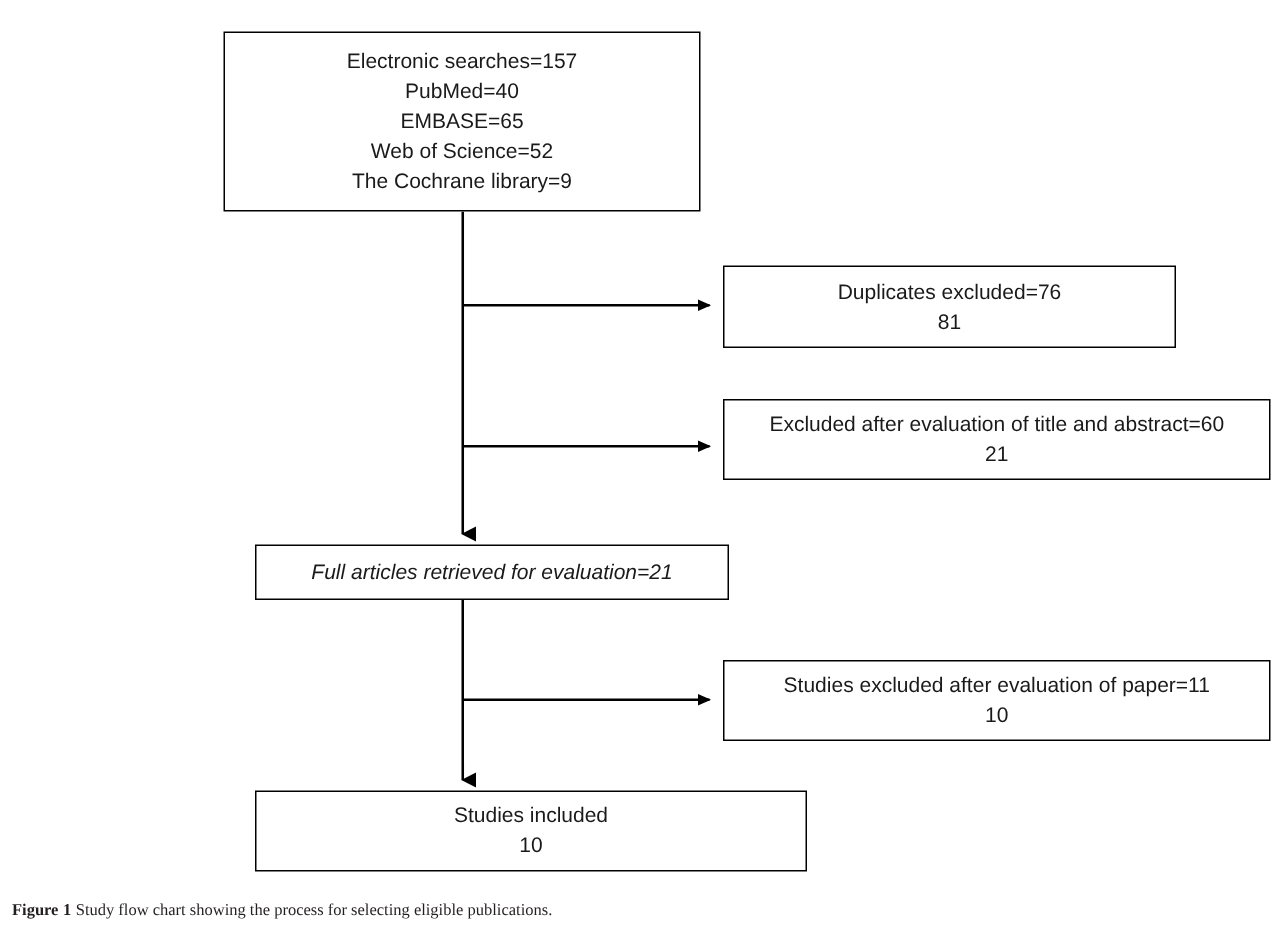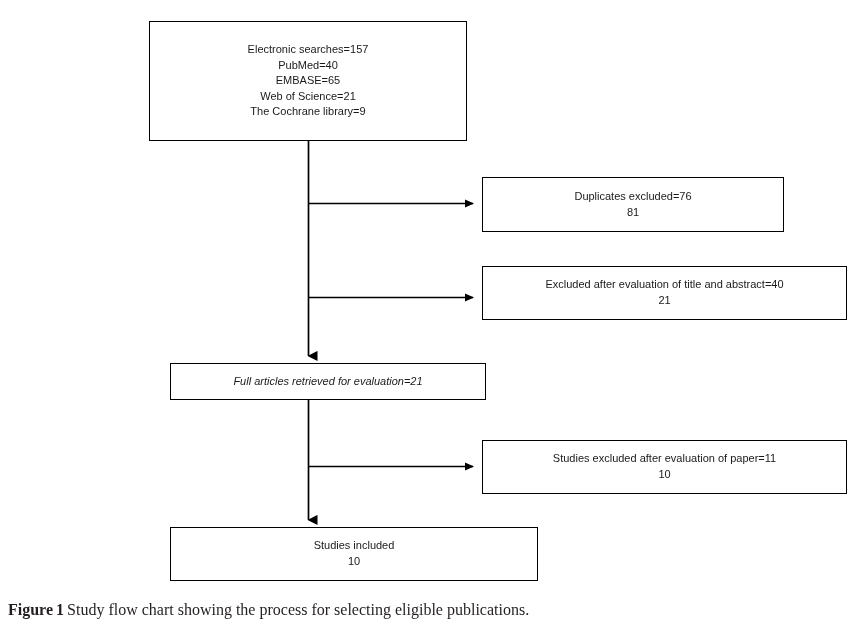--- a/index.html
+++ b/index.html
@@ -38,21 +38,21 @@
   .node {
     position: absolute;
     box-sizing: border-box;
     border: 1.6px solid #000000;
     background: #ffffff;
     display: flex;
     flex-direction: column;
     align-items: center;
     justify-content: center;
     text-align: center;
-    font-size: 11px;
+    font-size: 14px;
     line-height: 1.42;
     color: #1a1a1a;
     white-space: nowrap;
   }
 
   .node .line {
     display: block;
   }
 
   
@@ -64,21 +64,21 @@
   #node-included    { left: 170px; top: 527px; width: 368px; height: 54px;  }
 
   #node-full-art { justify-content: center; }
 
   .caption {
     position: absolute;
     left: 8px;
     top: 600px;
     width: 840px;
     font-family: "Liberation Serif", serif;
-    font-size: 16px;
+    font-size: 11px;
     line-height: 1.3;
     color: #231f20;
     white-space: nowrap;
   }
   .caption .cap-label {
     font-weight: bold;
   }
   .caption .cap-num {
     font-weight: bold;
     padding-left: 3px;
@@ -121,31 +121,31 @@
 
     <g>
       <line x1="308.5" y1="466.5" x2="473" y2="466.5" stroke="#000000" stroke-width="1.7" marker-end="url(#arrow-r)"></line>
     </g>
   </svg>
 
   <div class="node" id="node-search">
     <span class="line">Electronic searches=157</span>
     <span class="line">PubMed=40</span>
     <span class="line">EMBASE=65</span>
-    <span class="line">Web of Science=21</span>
+    <span class="line">Web of Science=52</span>
     <span class="line">The Cochrane library=9</span>
   </div>
 
   <div class="node" id="node-duplicates">
     <span class="line">Duplicates excluded=76</span>
     <span class="line">81</span>
   </div>
 
   <div class="node" id="node-title-abs">
-    <span class="line">Excluded after evaluation of title and abstract=40</span>
+    <span class="line">Excluded after evaluation of title and abstract=60</span>
     <span class="line">21</span>
   </div>
 
   <div class="node" id="node-full-art">
     <span class="line">Full articles retrieved for evaluation=21</span>
   </div>
 
   <div class="node" id="node-paper-excl">
     <span class="line">Studies excluded after evaluation of paper=11</span>
     <span class="line">10</span>

